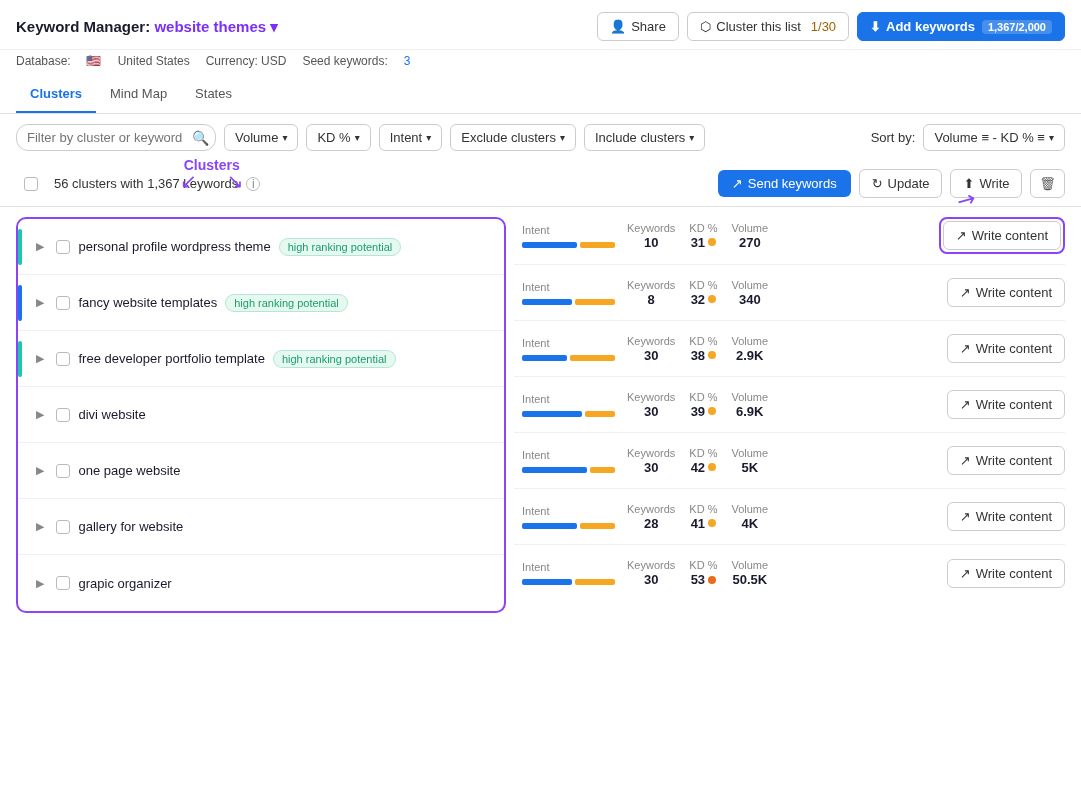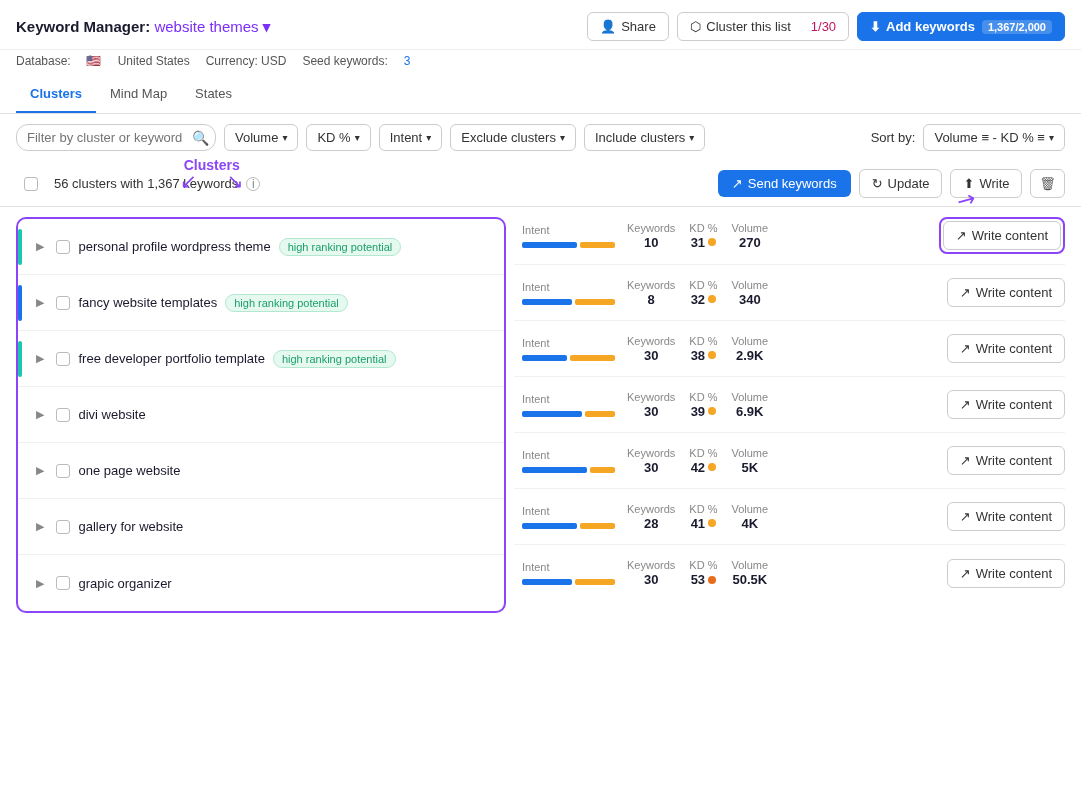--- a/index.html
+++ b/index.html
@@ -1,21 +1,21 @@
 <!DOCTYPE html>
 <html><head>
   <meta charset="utf-8">
   <style>
     * { box-sizing: border-box; margin: 0; padding: 0; }
     body { font-family: -apple-system, BlinkMacSystemFont, 'Segoe UI', Arial, sans-serif; font-size: 13px; color: #1a1a2e; background: #fff; }
 
     .header { display: flex; align-items: center; justify-content: space-between; padding: 12px 16px 8px; border-bottom: 1px solid #eee; }
     .header-left { display: flex; align-items: center; gap: 8px; }
     .app-title { font-size: 15px; font-weight: 600; color: #1a1a2e; }
-    .app-title-link { color: #7b2ff7; font-weight: 400; }
+    .app-title-link { color: #7b2ff7; font-weight: 700; }
     .header-meta { display: flex; align-items: center; gap: 16px; font-size: 12px; color: #555; padding: 4px 16px 8px; }
 
     .header-actions { display: flex; align-items: center; gap: 8px; }
     .btn { border: 1px solid #ccc; background: #fff; border-radius: 6px; padding: 6px 12px; font-size: 13px; cursor: pointer; display: inline-flex; align-items: center; gap: 5px; color: #333; }
     .btn-add { background: #1a73e8; color: #fff; border-color: #1a73e8; font-weight: 600; }
 
     .nav-tabs { display: flex; gap: 0; padding: 0 16px; border-bottom: 1px solid #e0e0e0; }
     .tab { padding: 10px 14px; font-size: 13px; color: #555; cursor: pointer; border-bottom: 2px solid transparent; }
     .tab.active { color: #1a73e8; border-bottom-color: #1a73e8; font-weight: 600; }
 
@@ -83,21 +83,21 @@
     </div>
   </div>
   <div class="header-actions">
     <button class="btn">
       <span>👤</span>
       <span>Share</span>
     </button>
     <button class="btn">
       <span>⬡</span>
       <span>Cluster this list</span>
-      <span style="color:#be185d;margin-left:15px;">1/30</span>
+      <span style="color:#a16207;margin-left:5px;">1/30</span>
     </button>
     <button class="btn btn-add">
       <span>⬇</span>
       <span>Add keywords</span>
       <span style="background:rgba(255,255,255,0.2);border-radius:4px;padding:1px 6px;font-size:11px;margin-left:2px;">1,367/2,000</span>
     </button>
   </div>
 </div>
 
 <div class="header-meta">

